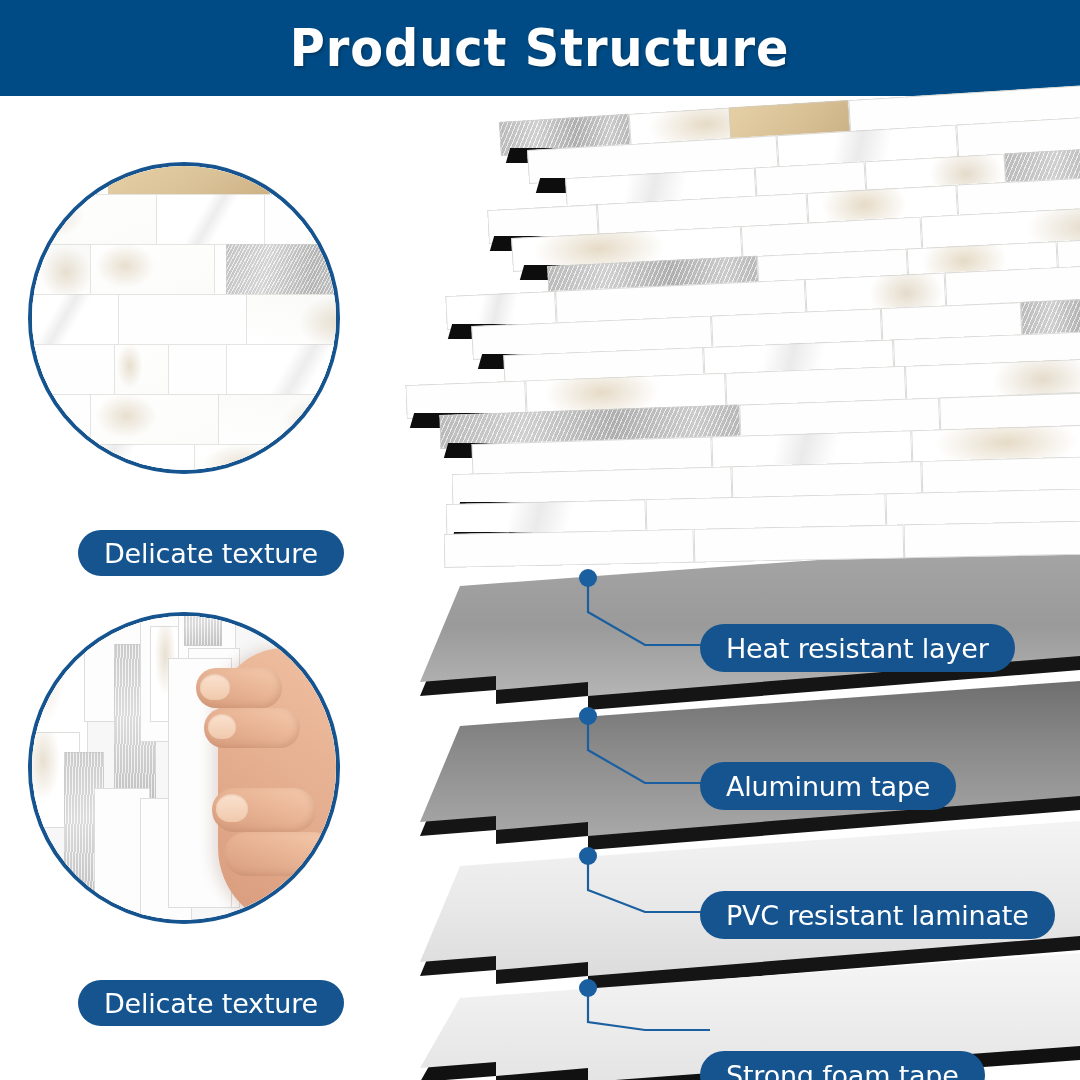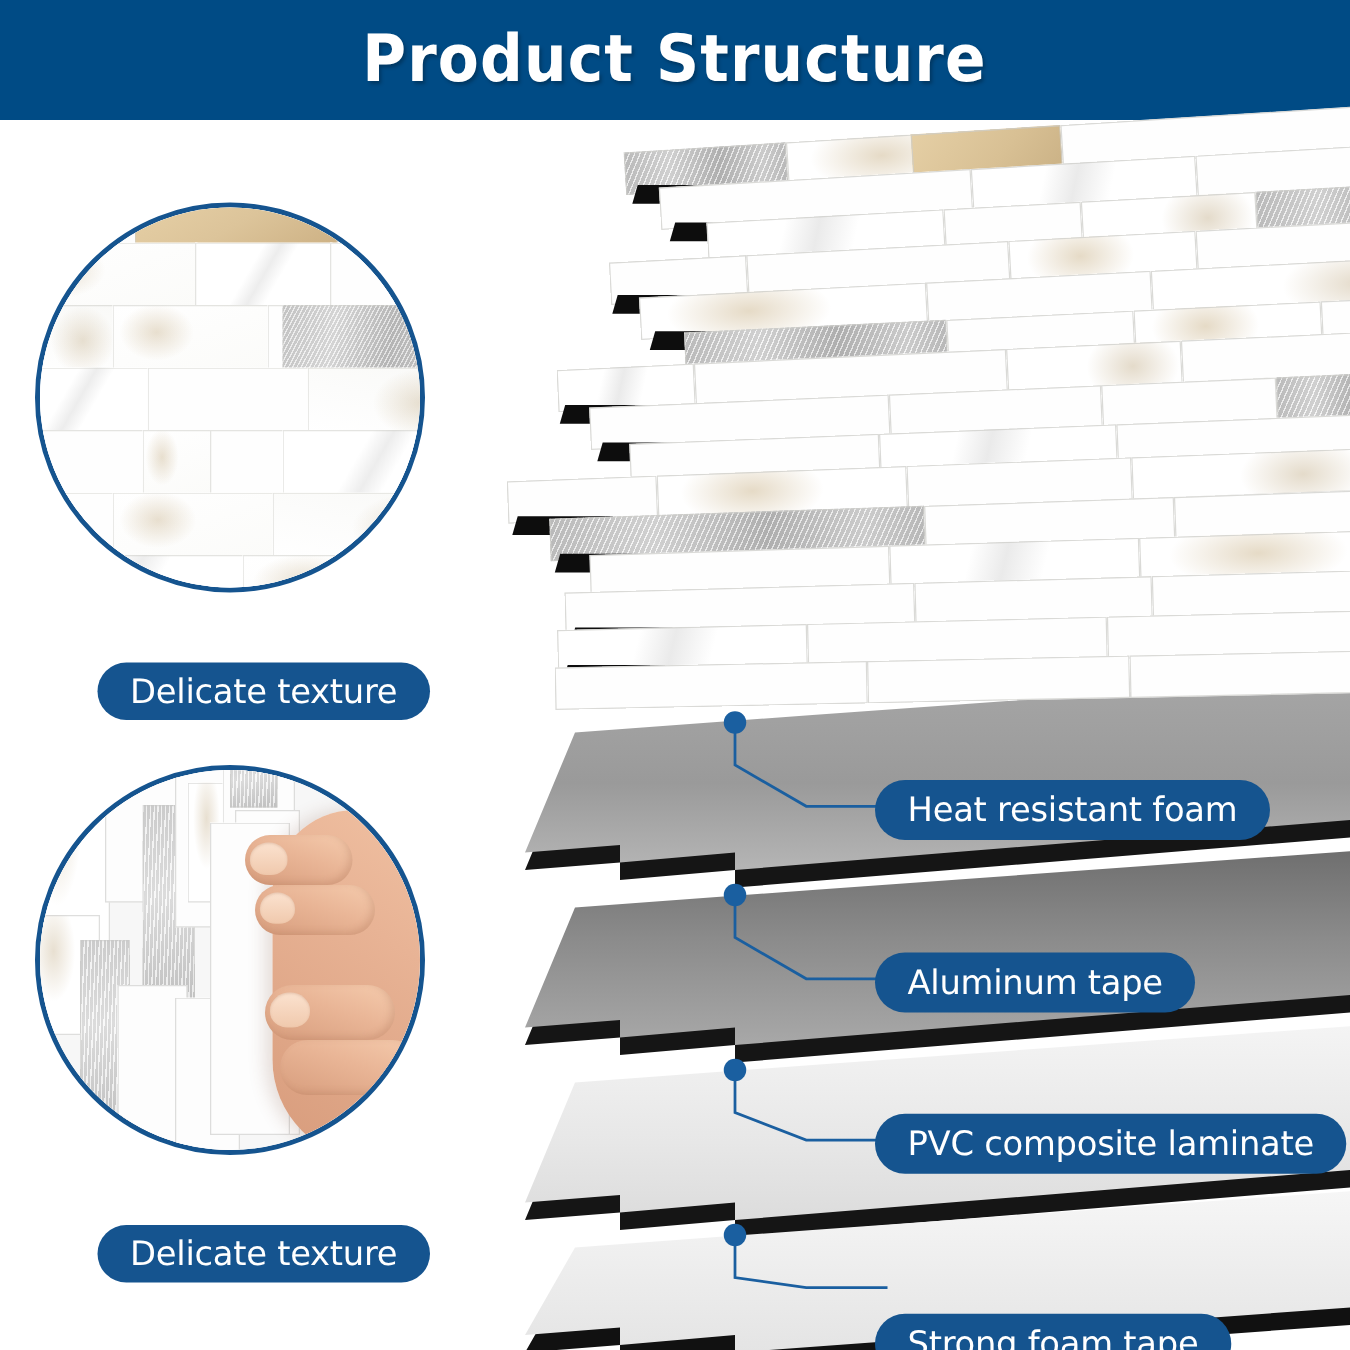--- a/index.html
+++ b/index.html
@@ -399,16 +399,16 @@
     </g>
     <g fill="#1A5FA0">
       <circle cx="188" cy="478" r="9"></circle>
       <circle cx="188" cy="616" r="9"></circle>
       <circle cx="188" cy="756" r="9"></circle>
       <circle cx="188" cy="888" r="9"></circle>
     </g>
   </svg>
 </div>
 
-<div class="pill callout-pill" style="left:700px; top:624px;">Heat resistant foam</div>
+<div class="pill callout-pill" style="left:700px; top:624px;">Heat resistant layer</div>
 <div class="pill callout-pill" style="left:700px; top:762px;">Aluminum tape</div>
-<div class="pill callout-pill" style="left:700px; top:891px;">PVC composite laminate</div>
+<div class="pill callout-pill" style="left:700px; top:891px;">PVC resistant laminate</div>
 <div class="pill callout-pill" style="left:700px; top:1051px;">Strong foam tape</div>
 
 </body></html>

